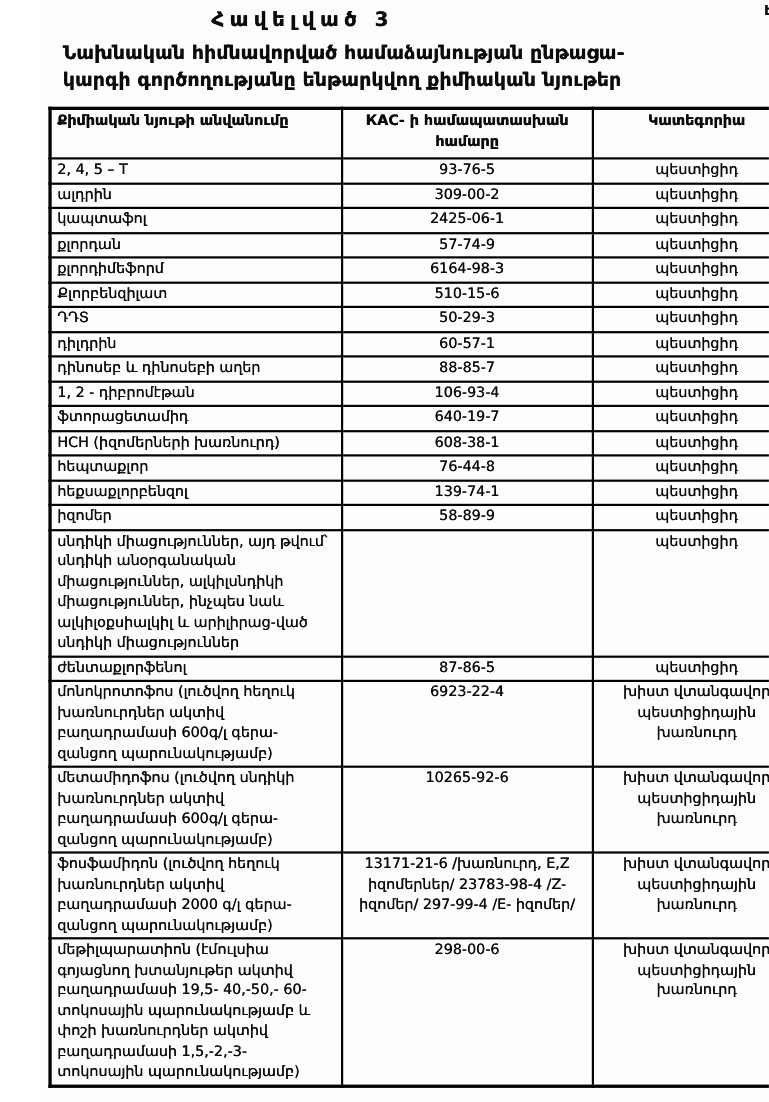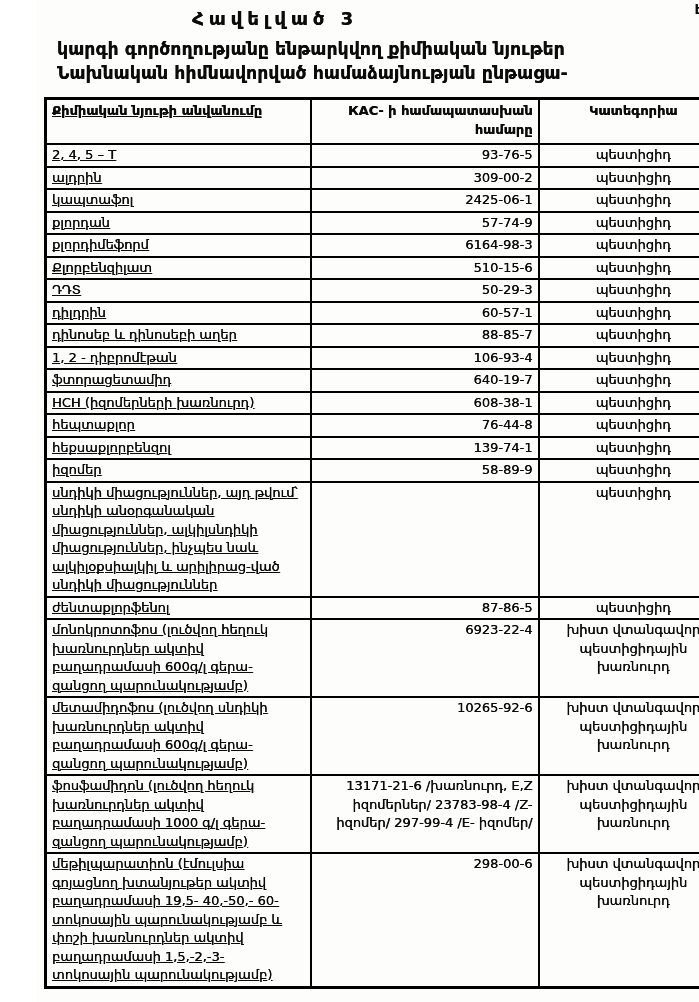--- a/index.html
+++ b/index.html
@@ -52,36 +52,36 @@
     padding: 1px 5px;
     font-size: 13px;
     line-height: 18.5px;
     overflow-wrap: break-word;
   }
   .chem-table thead th {
     font-weight: bold;
     height: 40px;
     padding-top: 2px;
   }
-  th.col-name, td.col-name { text-align: left; text-decoration: underline; }
-  th.col-cas,  td.col-cas  { text-align: right; }
+  th.col-name, td.col-name { text-align: left; }
+  th.col-cas,  td.col-cas  { text-align: center; }
   th.col-category, td.col-category { text-align: center; }
 </style>
 </head>
 <body>
 
 <div class="page">
 
   <div class="doc-title">Հավելված 3</div>
 
   <div class="page-label">էջ 1</div>
 
   <div class="doc-subtitle">
+    <div>Նախնական հիմնավորված համաձայնության ընթացա-</div>
     <div>կարգի գործողությանը ենթարկվող քիմիական նյութեր</div>
-    <div>Նախնական հիմնավորված համաձայնության ընթացա-</div>
   </div>
 
   <table class="chem-table">
     <colgroup>
       <col style="width:265px">
       <col style="width:228px">
       <col style="width:190px">
     </colgroup>
     <thead>
       <tr>
@@ -180,21 +180,21 @@
           <td class="col-name">մոնոկրոտոֆոս (լուծվող հեղուկ խառնուրդներ ակտիվ բաղադրամասի 600գ/լ գերա-զանցող պարունակությամբ)</td>
           <td class="col-cas">6923-22-4</td>
           <td class="col-category">խիստ վտանգավոր պեստիցիդային խառնուրդ</td>
         </tr>
         <tr>
           <td class="col-name">մետամիդոֆոս (լուծվող սնդիկի խառնուրդներ ակտիվ բաղադրամասի 600գ/լ գերա-զանցող պարունակությամբ)</td>
           <td class="col-cas">10265-92-6</td>
           <td class="col-category">խիստ վտանգավոր պեստիցիդային խառնուրդ</td>
         </tr>
         <tr>
-          <td class="col-name">ֆոսֆամիդոն (լուծվող հեղուկ խառնուրդներ ակտիվ բաղադրամասի 1000 գ/լ գերա-զանցող պարունակությամբ)</td>
+          <td class="col-name">ֆոսֆամիդոն (լուծվող հեղուկ խառնուրդներ ակտիվ բաղադրամասի 2000 գ/լ գերա-զանցող պարունակությամբ)</td>
           <td class="col-cas">13171-21-6 /խառնուրդ, E,Z իզոմերներ/  23783-98-4 /Z- իզոմեր/ 297-99-4 /E- իզոմեր/</td>
           <td class="col-category">խիստ վտանգավոր պեստիցիդային խառնուրդ</td>
         </tr>
         <tr>
           <td class="col-name">մեթիլպարատիոն (էմուլսիա գոյացնող խտանյութեր ակտիվ բաղադրամասի 19,5- 40,-50,- 60- տոկոսային պարունակությամբ և փոշի խառնուրդներ ակտիվ բաղադրամասի 1,5,-2,-3- տոկոսային պարունակությամբ)</td>
           <td class="col-cas">298-00-6</td>
           <td class="col-category">խիստ վտանգավոր պեստիցիդային խառնուրդ</td>
         </tr>
       </tbody>
   </table>

